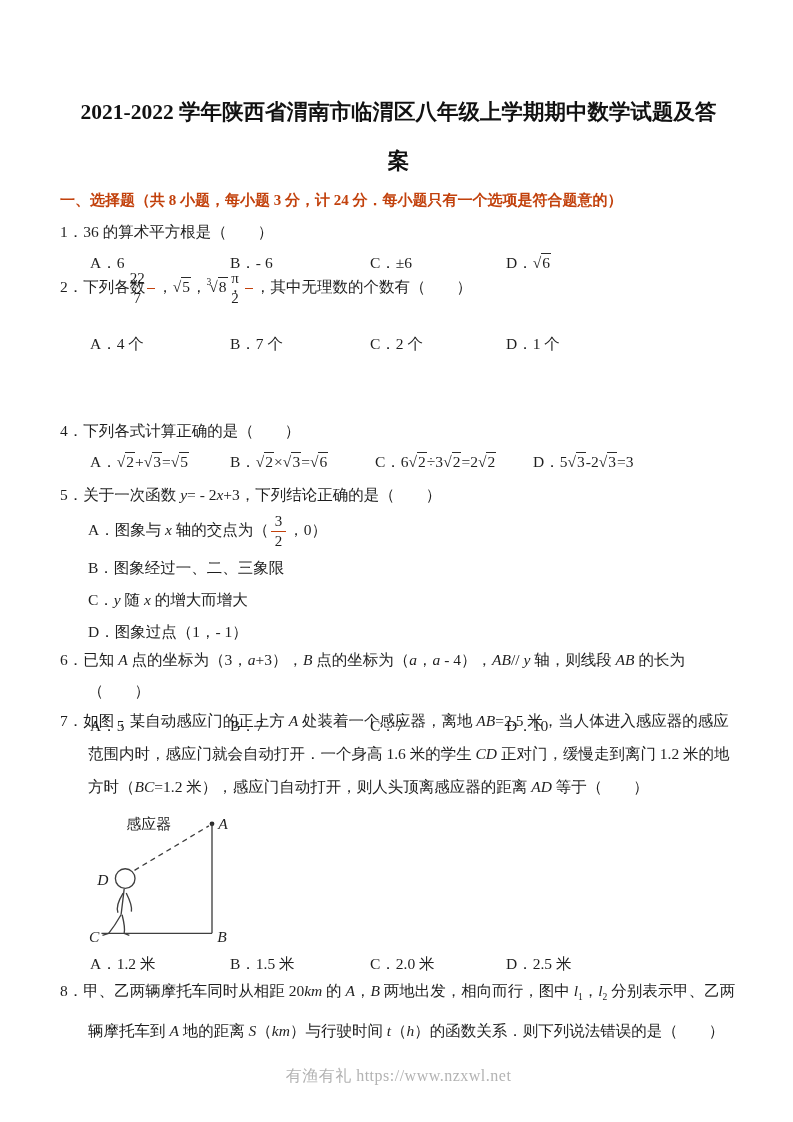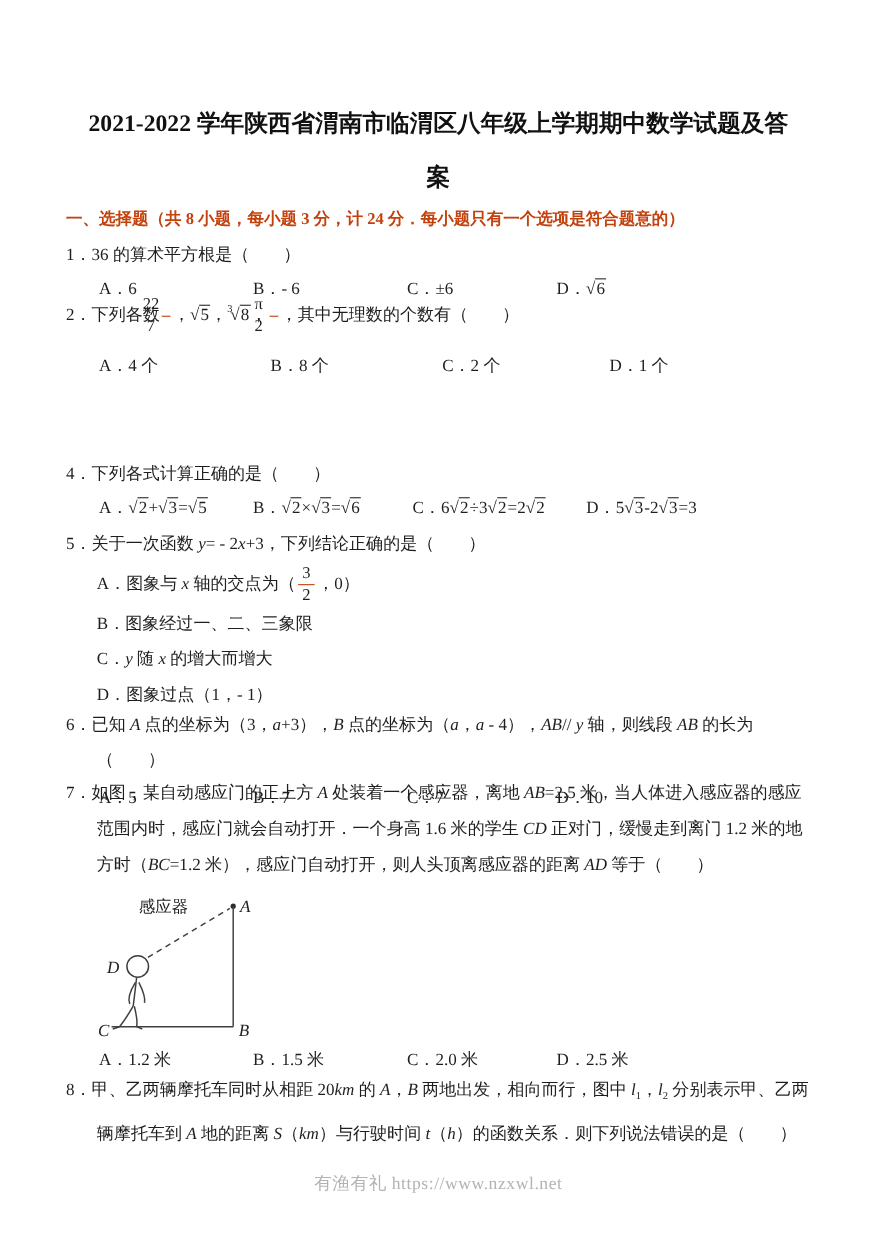--- a/index.html
+++ b/index.html
@@ -35,21 +35,21 @@
   .rt .bar { border-top:1.2px solid #2a2a2a; padding:0 1px; }
   .rt .idx { font-size:0.62em; vertical-align:0.75em; margin-right:-2px; }
   .frac { display:inline-block; vertical-align:middle; text-align:center; line-height:1.15; margin:1px 2px; font-size:0.97em; }
   .frac .num { display:block; border-bottom:1px solid #c2410c; padding:0 4px 1px; }
   .frac .den { display:block; padding:1px 4px 0; }
   sub { font-size:0.62em; }
   i { font-family:"Liberation Serif",serif; }
 
   #q1 { top:216px; } 
   #q2 { top:266px; }
-  #q2 .opts { margin-top:10px;gap:16px; }
+  #q2 .opts { margin-top:20px; }
   #q3 { top:348px; }
   #q3 .opts { margin-top:2px; }
   #q4 { top:415px; }
   #q5 { top:479px; }
   #q5 .optline-a { margin-top:2px; }
   #q6 { top:644px; }
   #q6 .opts { margin-top:4px; }
   #q7 { top:704px; }
   #q7 .stem { line-height:33px; }
   #q7 .opts { margin-top:2px; }
@@ -84,21 +84,21 @@
       <span class="opt">B．- 6</span>
       <span class="opt">C．±6</span>
       <span class="opt">D．<span class="rt">√<span class="bar">6</span></span></span>
     </div>
   </div>
 
   <div class="blk" id="q2">
     <div class="stem hang">2．下列各数<span class="frac"><span class="num">22</span><span class="den">7</span></span>，<span class="rt">√<span class="bar">5</span></span>，<span class="rt"><span class="idx">3</span>√<span class="bar">8</span></span>，<span class="frac"><span class="num">π</span><span class="den">2</span></span>，其中无理数的个数有（　　）</div>
     <div class="opts">
       <span class="opt">A．4 个</span>
-      <span class="opt">B．8 个</span>
+      <span class="opt">B．7 个</span>
       <span class="opt">C．2 个</span>
       <span class="opt">D．1 个</span>
     </div>
   </div>
 
 
   <div class="blk" id="q4">
     <div class="stem hang">4．下列各式计算正确的是（　　）</div>
     <div class="opts" style="grid-template-columns:140px 145px 158px auto;">
       <span class="opt">A．<span class="rt">√<span class="bar">2</span></span>+<span class="rt">√<span class="bar">3</span></span>=<span class="rt">√<span class="bar">5</span></span></span>

